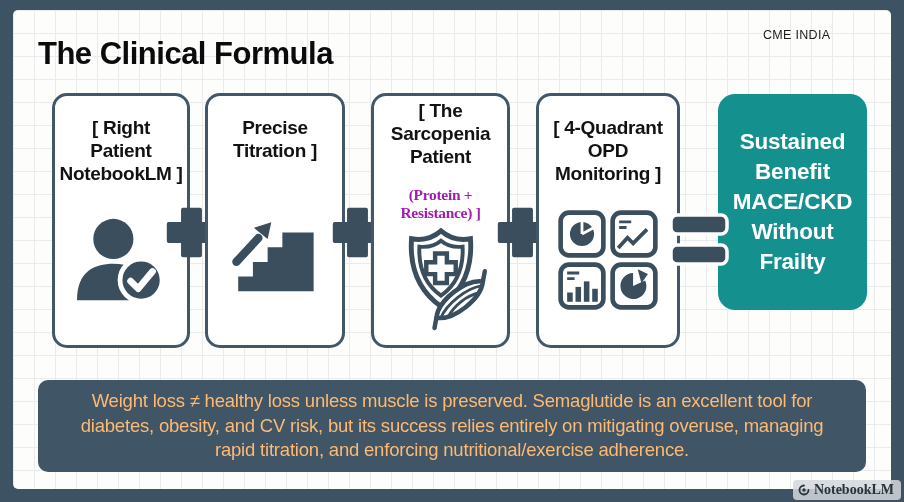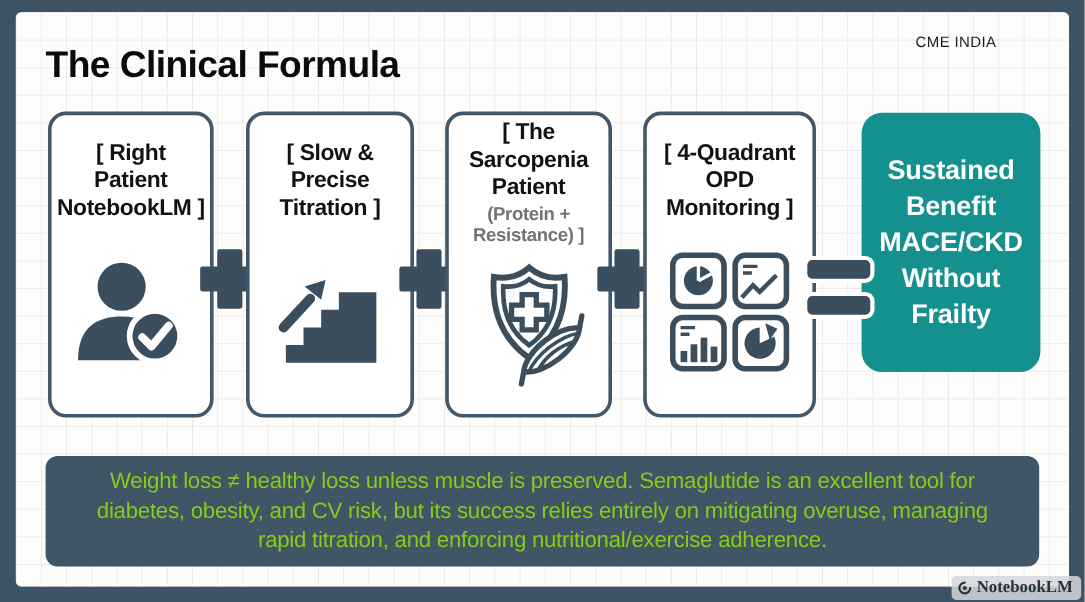--- a/index.html
+++ b/index.html
@@ -29,29 +29,29 @@
     position:absolute; left:750px; top:18px;
     font-size:12.5px; color:#1c1c1c; letter-spacing:0.3px;
   }
 
   .card {
     position:absolute; top:83px; height:255px;
     background:#ffffff; border:3px solid #42576a; border-radius:15px;
     display:flex; flex-direction:column; align-items:center;
     padding-top:21px;
   }
-  .card1 { left:27px;  width:138px; }
+  .card1 { left:39px;  width:138px; }
   .card2 { left:192px; width:140px; }
   .card3 { left:358px; width:139px; padding-top:4px; }
   .card4 { left:523px; width:144px; }
 
   .card-label { text-align:center; color:#121212; font-weight:700;
     font-size:19px; line-height:1.2; letter-spacing:-0.3px; }
-  .card-sublabel { text-align:center; color:#737373; font-weight:700;
-    font-size:15.5px; line-height:1.15; letter-spacing:-0.3px; margin-top:2px; }
+  .card-sublabel { text-align:center; color:#a21caf; font-weight:700;
+    font-size:15.5px; line-height:1.15; letter-spacing:-0.3px; margin-top:18px;font-family:Liberation Serif, serif; }
   .card-icon { flex:1; display:flex; align-items:center; justify-content:center;
     width:100%; padding-bottom:10px; }
 
   .op-plus { position:absolute; top:194px; width:57px; height:57px; }
   .plus1 { left:150px; } .plus2 { left:316px; } .plus3 { left:481px; }
   .op-equals { position:absolute; left:655px; top:202px; width:62px; height:56px; z-index:3; }
 
   .result-box {
     position:absolute; left:705px; top:84px; width:149px; height:216px;
     background:#14908f; border-radius:17px;
@@ -60,21 +60,21 @@
   }
   .result-line { color:#ffffff; font-weight:700; font-size:22.5px;
     line-height:1.33; letter-spacing:-0.2px; text-align:center; }
 
   .footer-note {
     position:absolute; left:25px; top:370px; width:828px; height:92px;
     background:#405565; border-radius:10px;
     display:flex; align-items:center; justify-content:center;
     padding:8px 26px;
   }
-  .footer-text { color:#84cc16; font-size:18.5px; line-height:1.32;
+  .footer-text { color:#fdba74; font-size:18.5px; line-height:1.32;
     text-align:center; letter-spacing:-0.2px; }
 
   .watermark {
     position:absolute; right:3px; bottom:2px; z-index:10;
     background:rgba(210,215,220,0.85); border-radius:4px;
     display:flex; align-items:center; gap:4px;
     padding:2px 7px 2px 5px;
   }
   .watermark-label { color:#27333d; font-size:14px; font-weight:600;font-family:Liberation Serif, serif; }
 </style>
@@ -104,21 +104,20 @@
     </div>
 
     <div class="op-plus plus1">
       <svg width="57" height="57" viewBox="0 0 60 60">
         <path d="M21 6 h18 v15 h15 v18 h-15 v15 h-18 v-15 h-15 v-18 h15 z" fill="#3a4e5e" stroke="#3a4e5e" stroke-width="4" stroke-linejoin="round"></path>
       </svg>
     </div>
 
     <div class="card card2">
       <div class="card-label">
-        <div>[ Slow &amp;</div>
         <div>Precise</div>
         <div>Titration ]</div>
       </div>
       <div class="card-icon">
         <svg width="92" height="92" viewBox="0 0 100 100">
           <path d="M10 96 L10 80 L26 80 L26 64 L42 64 L42 48 L58 48 L58 32 L92 32 L92 96 Z" fill="#3a4e5e"></path>
           <path d="M8 64 L32 38" stroke="#3a4e5e" stroke-width="9" stroke-linecap="round" fill="none"></path>
           <polygon points="46,21 42,39 27,27" fill="#3a4e5e"></polygon>
         </svg>
       </div>

